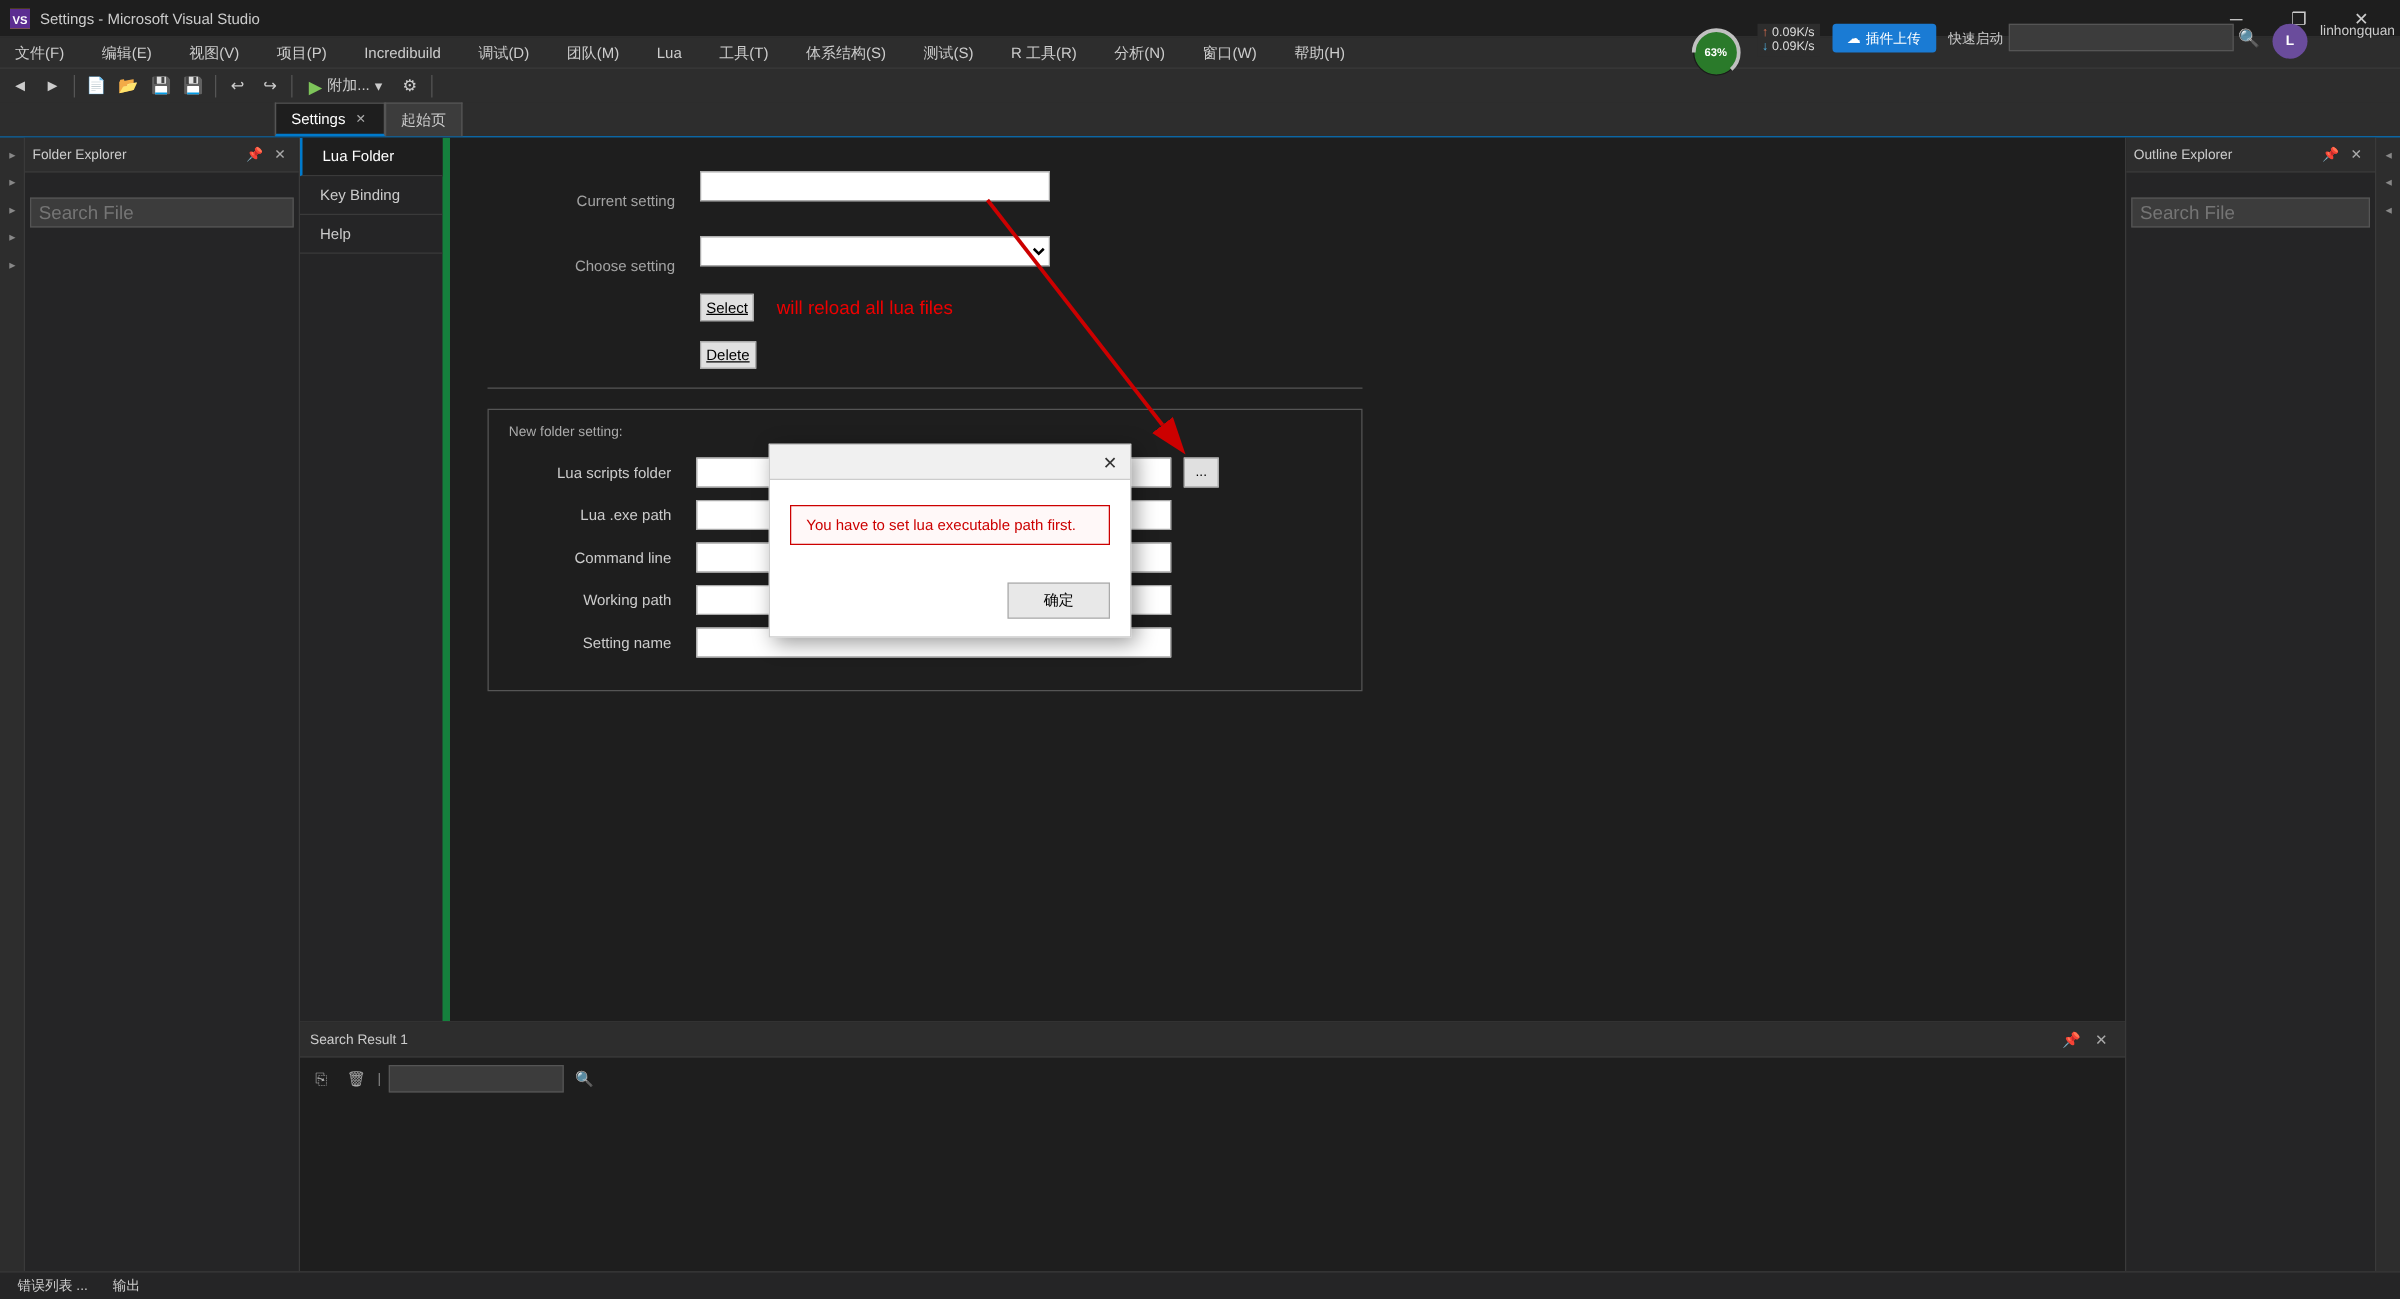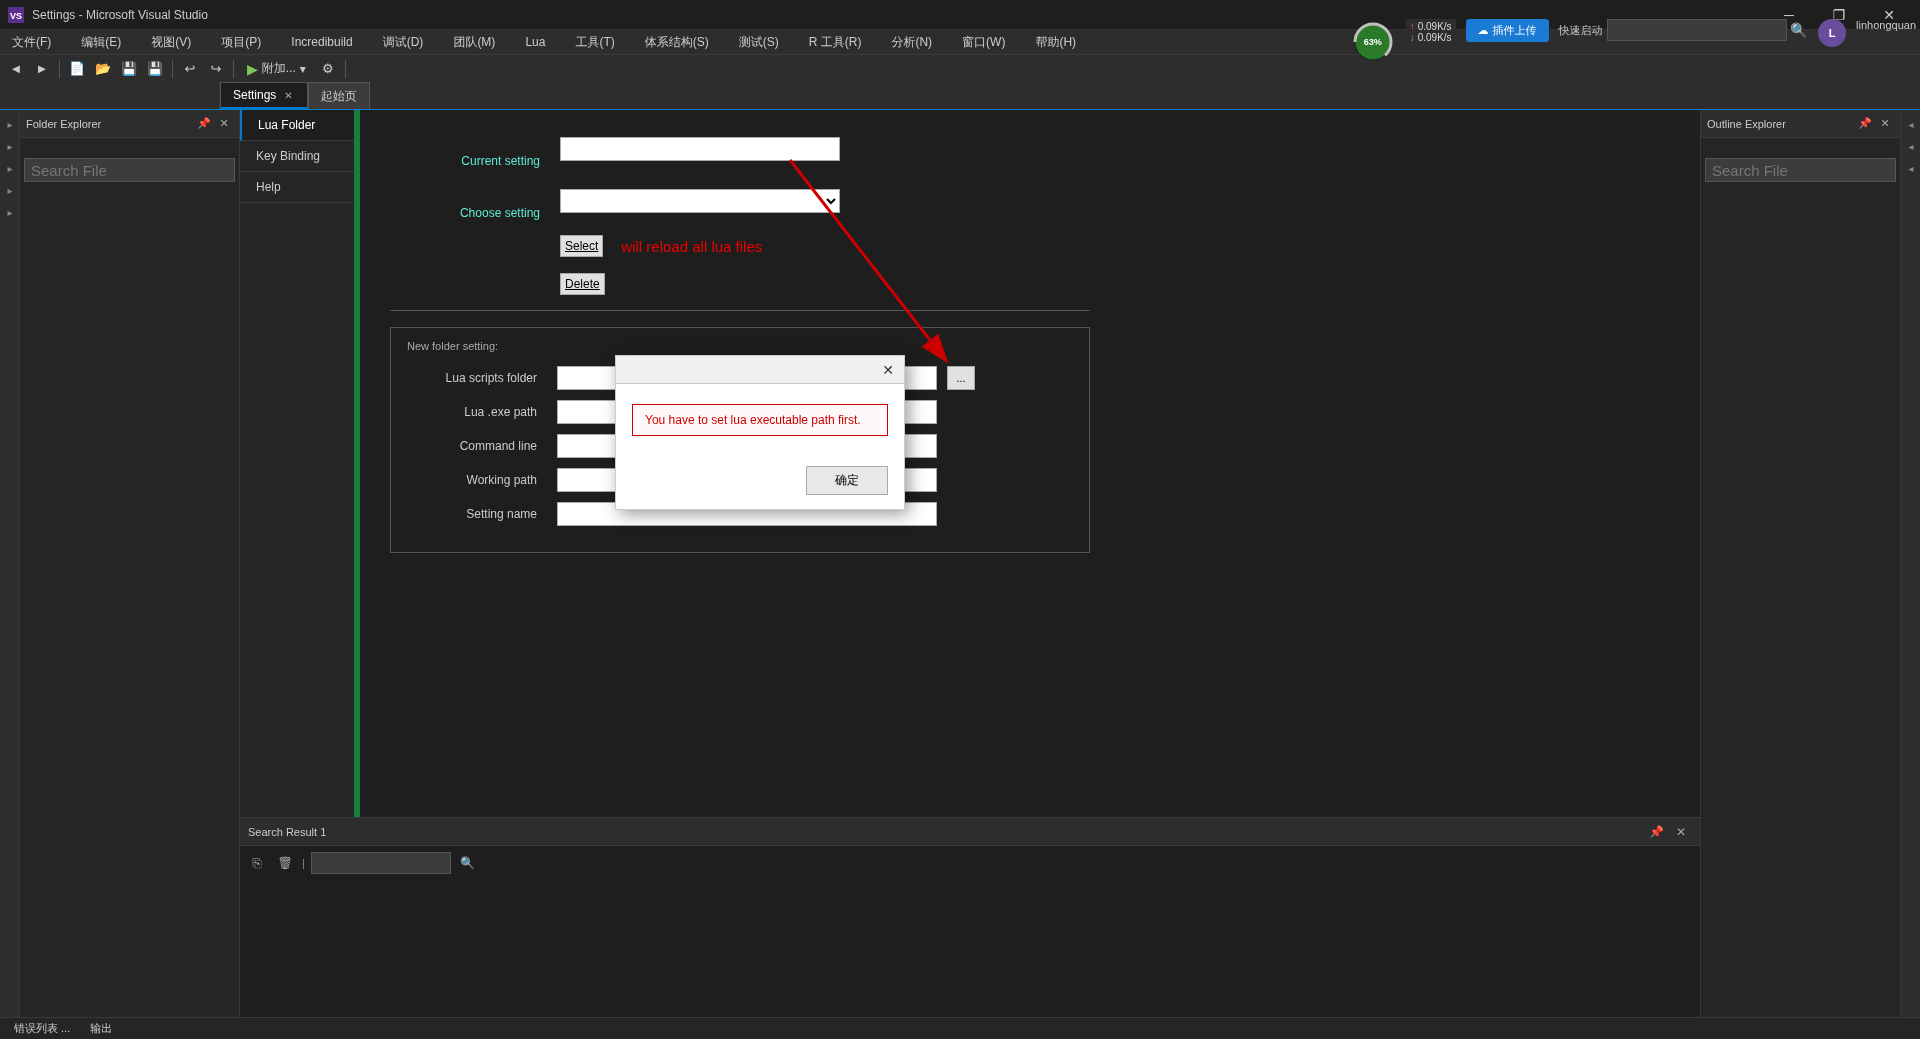--- a/index.html
+++ b/index.html
@@ -285,21 +285,21 @@
       max-width: 700px;
     }
     .form-row {
       display: flex;
       align-items: center;
       margin-bottom: 14px;
       gap: 10px;
     }
     .form-label {
       width: 160px;
-      color: #5eead4;
+      color: #a3a3a3;
       font-size: 12px;
       text-align: right;
       padding-right: 10px;
       margin-top: 24px;
     }
     .form-input {
       width: 280px;
       height: 24px;
       background: #fff;
       border: 1px solid #aaa;

